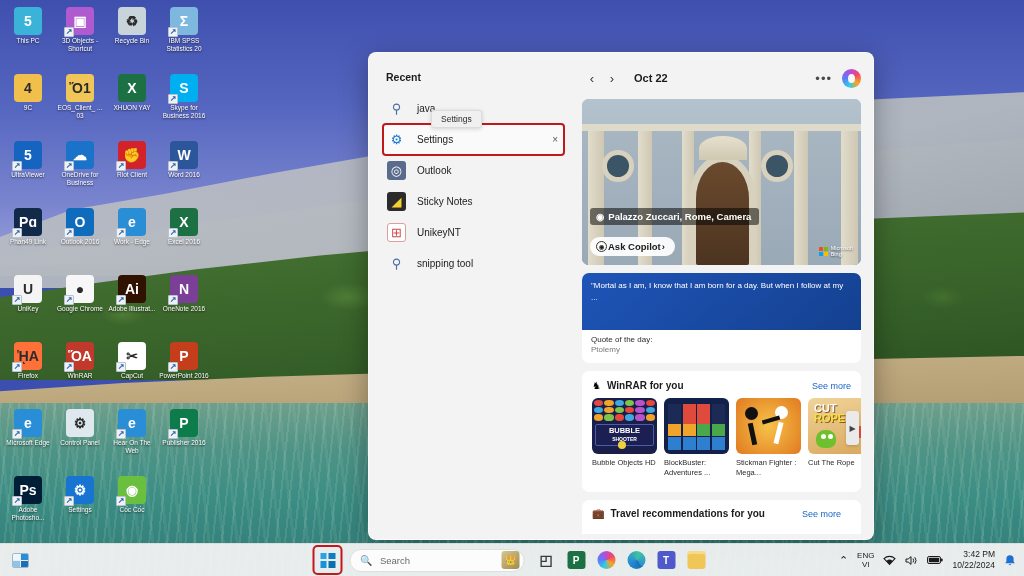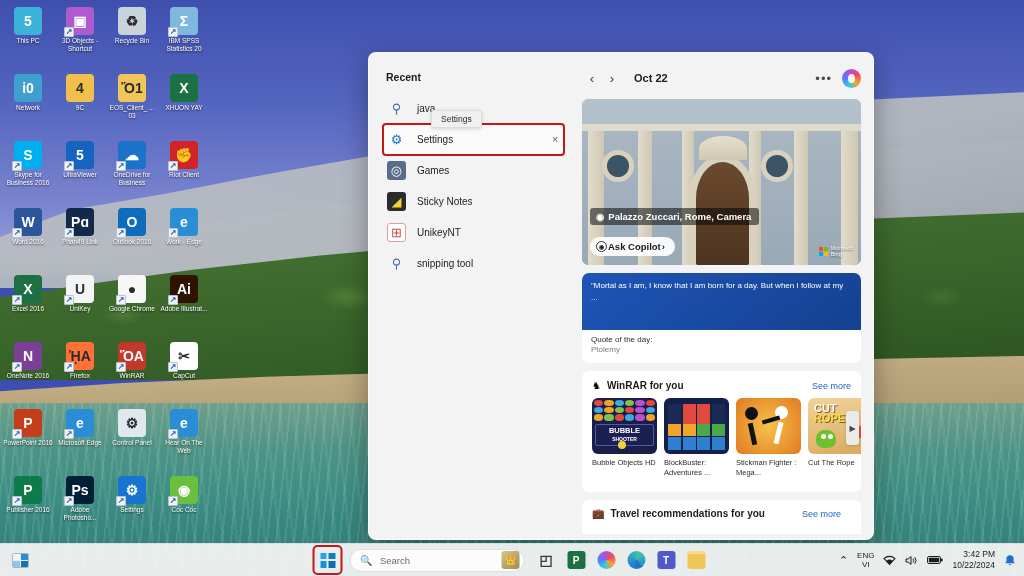--- a/index.html
+++ b/index.html
@@ -307,24 +307,20 @@
     </div>
     <div class="dicon">
       <div class="glyph" style="background: rgb(201, 212, 218); color: rgb(43, 43, 43);">♻</div>
       <div class="lbl">Recycle Bin</div>
     </div>
     <div class="dicon">
       <div class="glyph" style="background: rgb(127, 184, 222);">Σ<span class="shortcut">↗</span></div>
       <div class="lbl">IBM SPSS Statistics 20</div>
     </div>
     <div class="dicon">
-      <div class="glyph" style="background: rgb(63, 159, 207);">ἱ0</div>
-      <div class="lbl">Network</div>
-    </div>
-    <div class="dicon">
       <div class="glyph" style="background: rgb(240, 191, 76); color: rgb(43, 43, 43);">὆4</div>
       <div class="lbl">9C</div>
     </div>
     <div class="dicon">
       <div class="glyph" style="background: rgb(240, 198, 89); color: rgb(43, 43, 43);">Ὄ1</div>
       <div class="lbl">EOS_Client_ ... 03</div>
     </div>
     <div class="dicon">
       <div class="glyph" style="background: rgb(29, 112, 68);">X</div>
       <div class="lbl">XHUON YAY</div>
@@ -436,21 +432,21 @@
           <span class="ricon" style="color: rgb(74, 111, 165); font-size: 13px;">⚲</span>
           <span class="rlbl">java</span>
         </div>
         <div class="recent-row selected">
           <span class="ricon" style="color: rgb(23, 117, 209); font-size: 13px;">⚙</span>
           <span class="rlbl">Settings</span>
           <span class="rclose">×</span>
         </div>
         <div class="recent-row">
           <span class="ricon" style="background: rgb(90, 107, 140); border-radius: 3px; color: rgb(255, 255, 255); font-size: 13px;">◎</span>
-          <span class="rlbl">Games</span>
+          <span class="rlbl">Outlook</span>
         </div>
         <div class="recent-row">
           <span class="ricon" style="background: rgb(43, 43, 43); border-radius: 3px; color: rgb(245, 208, 47); font-size: 13px;">◢</span>
           <span class="rlbl">Sticky Notes</span>
         </div>
         <div class="recent-row">
           <span class="ricon" style="background: rgb(255, 255, 255); border-radius: 3px; border: 1px solid rgb(216, 160, 160); color: rgb(207, 74, 74); font-size: 13px;">⊞</span>
           <span class="rlbl">UnikeyNT</span>
         </div>
         <div class="recent-row">

